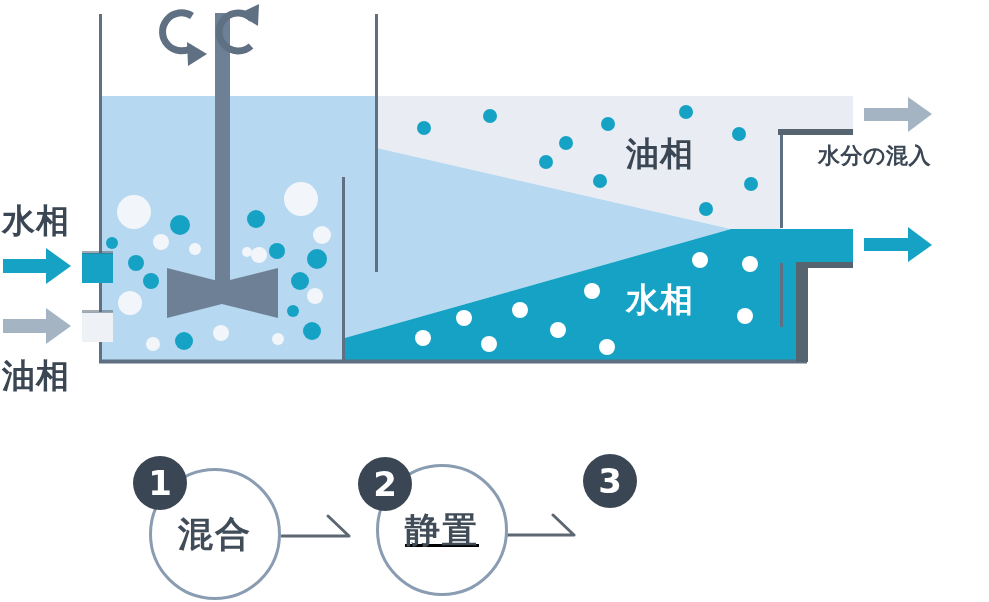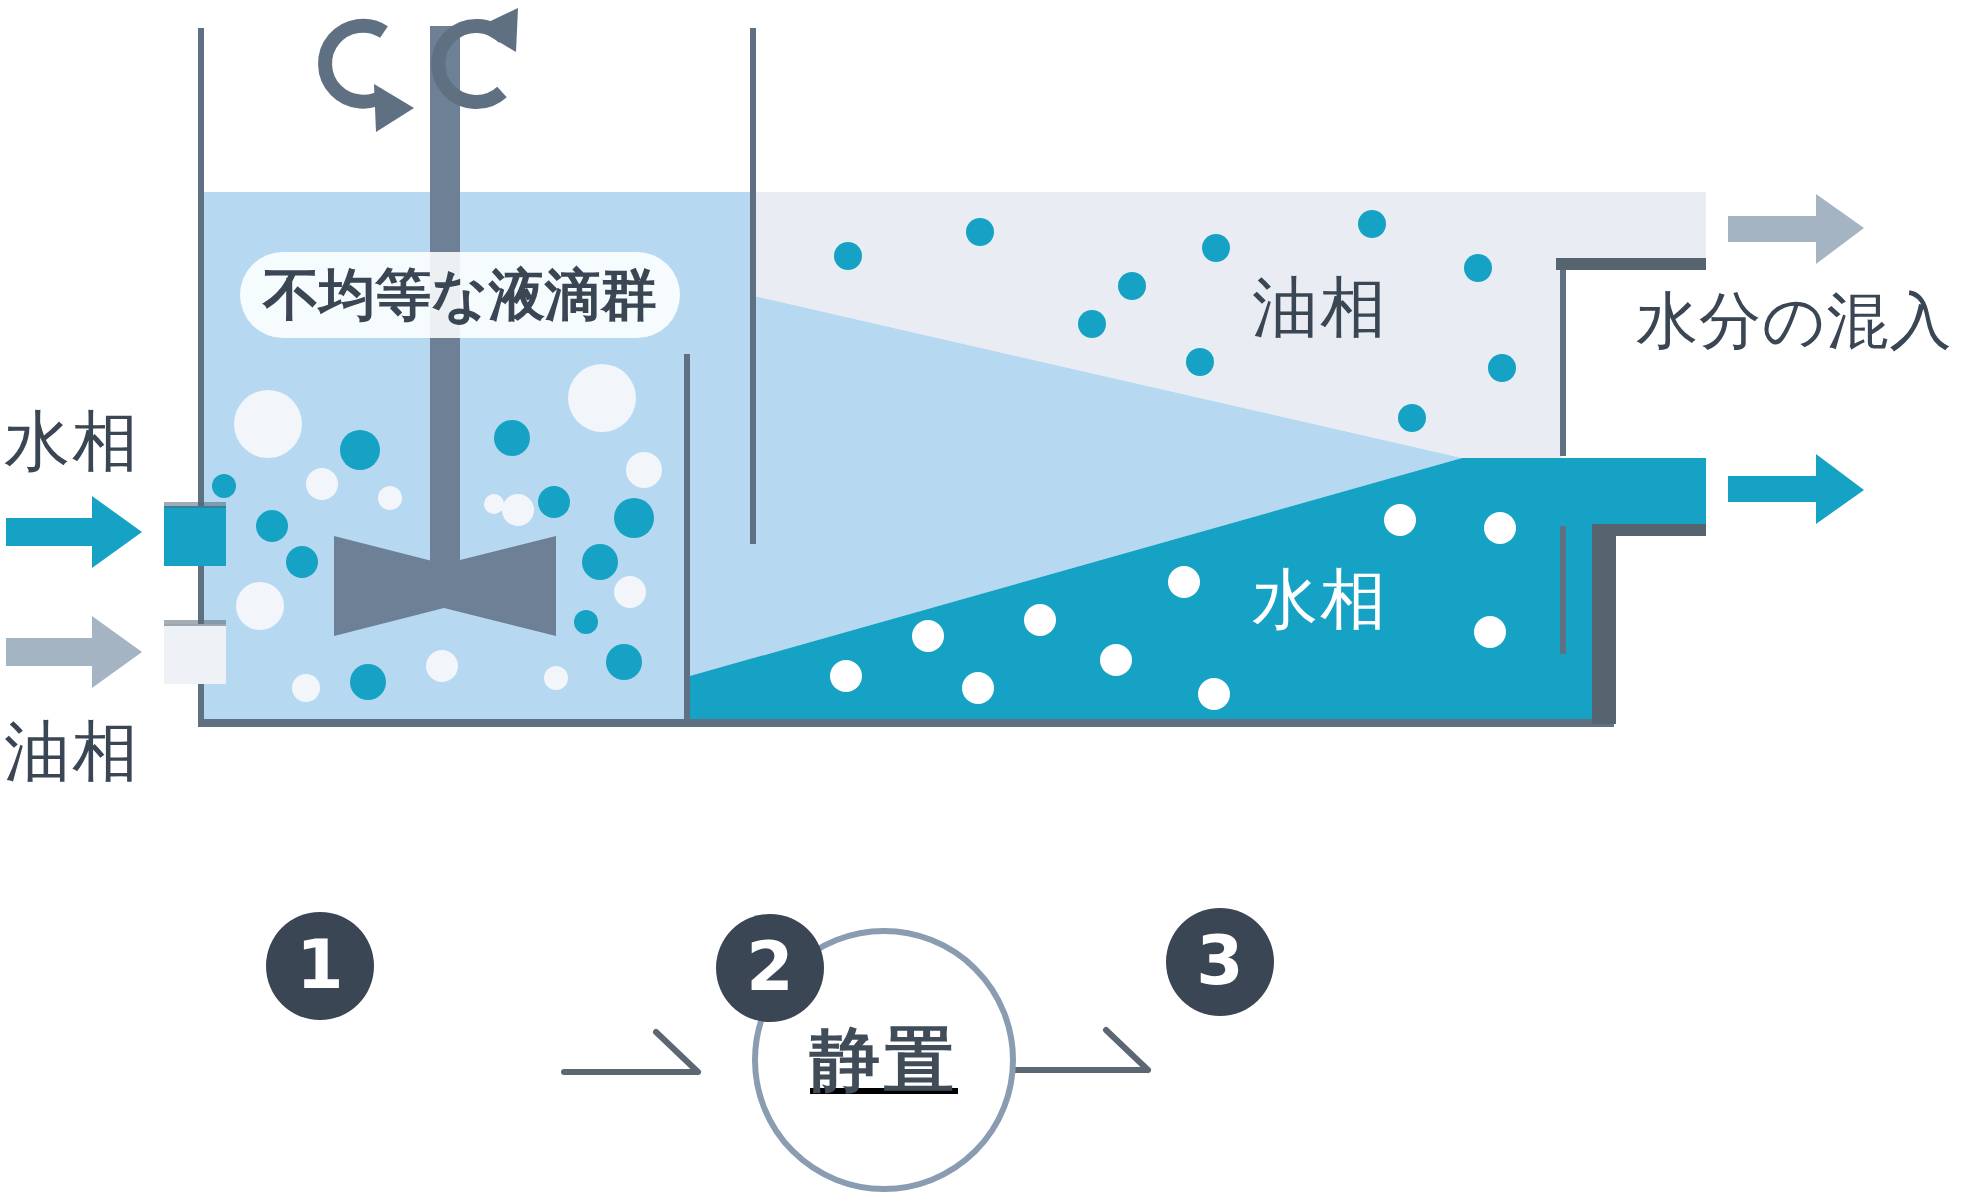--- a/index.html
+++ b/index.html
@@ -19,25 +19,25 @@
   
   .f-teal{fill:var(--teal);} .f-blue{fill:var(--light-blue);} .f-oil{fill:var(--oil-gray);}
   .f-steel{fill:var(--steel);} .f-bracket{fill:var(--bracket);} .f-grayarrow{fill:var(--gray-arrow);}
   .wall{stroke:var(--slate);stroke-width:3;fill:none;}
   .wall-thick{stroke:var(--slate);stroke-width:4;fill:none;}
   .rot{stroke:var(--slate);stroke-width:7;fill:none;}
   .dots-white circle{fill:var(--dot-white);}
   .dots-white-pure circle{fill:#ffffff;}
   .dots-teal circle{fill:var(--teal);}
   
-  .lbl{position:absolute;color:var(--ink);font-weight:400;line-height:1.1;white-space:nowrap;}
+  .lbl{position:absolute;color:var(--ink);font-weight:700;line-height:1.1;white-space:nowrap;}
   .lbl-inlet{font-size:33px;letter-spacing:1px;}
   .lbl-phase{font-size:33px;letter-spacing:1px;}
   .lbl-phase-white{color:#ffffff;}
-  .lbl-out{font-size:31px;letter-spacing:0.5px;}
+  .lbl-out{font-size:22px;letter-spacing:0.5px;}
   .pill{
     position:absolute;left:120px;top:126px;width:220px;height:43px;
     background:rgba(255,255,255,0.88);border-radius:22px;
     display:flex;align-items:center;justify-content:center;
     color:var(--ink);font-size:28px;font-weight:700;white-space:nowrap;
   }
   
   .ring{
     position:absolute;width:132px;height:132px;border-radius:50%;
     border:3px solid var(--ring);box-sizing:border-box;background:transparent;
@@ -158,37 +158,37 @@
     <g class="f-grayarrow">
       <rect x="864" y="108" width="45" height="13"></rect>
       <polygon points="908,97 908,132 932,114"></polygon>
     </g>
     <g class="f-teal">
       <rect x="864" y="238" width="45" height="13"></rect>
       <polygon points="908,227 908,262 932,245"></polygon>
     </g>
   </svg>
 
-  <div class="pill">
-    <span>不均等な液滴群</span>
-  </div>
 
   <div class="lbl lbl-inlet" style="left:2px;top:203px;">水相</div>
   <div class="lbl lbl-inlet" style="left:2px;top:358px;">油相</div>
 
   <div class="lbl lbl-phase" style="left:600px;top:136px;width:120px;text-align:center;">油相</div>
   <div class="lbl lbl-phase lbl-phase-white" style="left:600px;top:282px;width:120px;text-align:center;">水相</div>
 
   <div class="lbl lbl-out" style="left:818px;top:144px;">水分の混入</div>
 
   <svg class="abs" style="left:0;top:430px;" width="989" height="172" viewBox="0 430 989 172">
     <path d="M 282 536 H 349 M 328 516 L 349 536" stroke="var(--step-arrow)" stroke-width="3" stroke-linecap="round" fill="none"></path>
     <path d="M 507 535 H 574 M 553 515 L 574 535" stroke="var(--step-arrow)" stroke-width="3" stroke-linecap="round" fill="none"></path>
   </svg>
 
+  <div class="ring" style="left:149px;top:468px;">
+    <span class="step-label">混合</span>
+  </div>
   <div class="badge" style="left:133px;top:456px;">
     <span>1</span>
   </div>
 
   <div class="ring" style="left:376px;top:464px;text-decoration:underline;">
     <span class="step-label">静置</span>
   </div>
   <div class="badge" style="left:358px;top:457px;">
     <span>2</span>
   </div>

